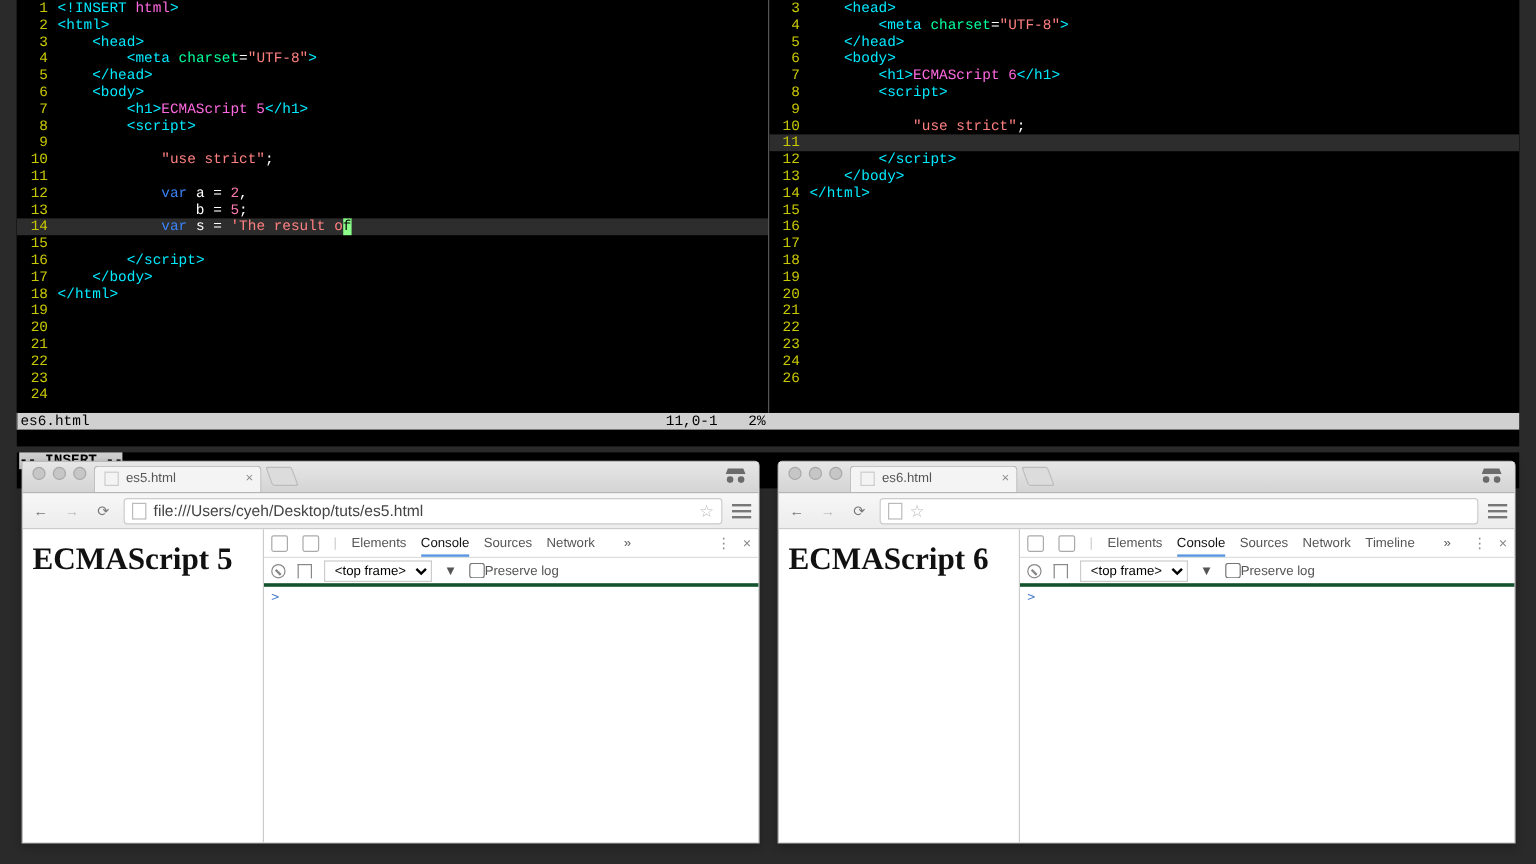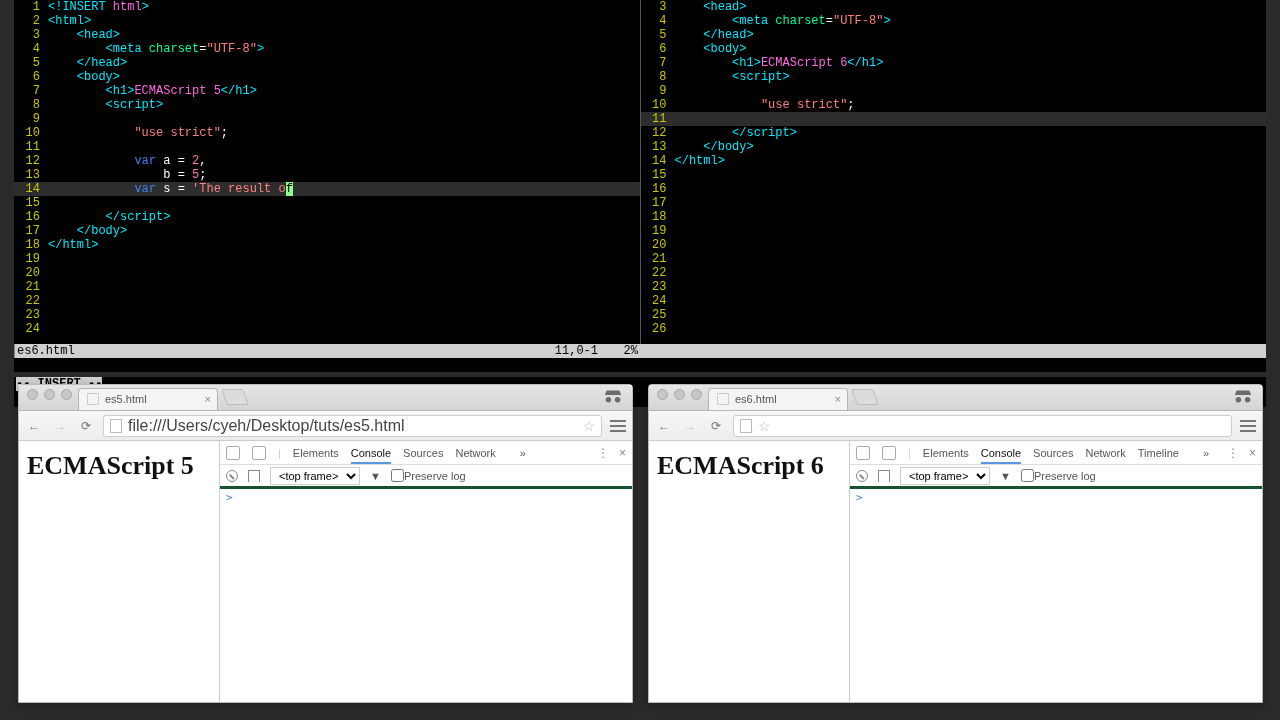--- a/index.html
+++ b/index.html
@@ -81,21 +81,21 @@
     height:30px; background:linear-gradient(#f7f7f7,#ececec);
     border-bottom:1px solid #ccc; display:flex; align-items:center;
     padding:0 6px; gap:8px; font-size:12px; color:#555;
   }
   .navbtn { width:18px;height:18px; display:flex;align-items:center;justify-content:center;color:#777; }
   .omnibox {
     flex:1; height:22px; background:#fff; border:1px solid #ccc; border-radius:3px;
     display:flex; align-items:center; padding:0 6px; gap:6px; color:#444;
   }
   .omnibox .pageicon { width:12px;height:14px;border:1px solid #bbb; }
-  .omnibox .url { flex:1; font-size:16px; color:#444; }
+  .omnibox .url { flex:1; font-size:13px; color:#444; }
   .star { color:#bbb; font-size:14px; }
   .hamburger { width:16px; display:flex; flex-direction:column; gap:3px; }
   .hamburger span { height:2px; background:#777; }
 
   
   .chrome-body { flex:1; display:flex; min-height:0; }
   .page {
     width:200px; padding:10px 8px; font-family:"Times New Roman", serif;
     font-size:26px; font-weight:bold; color:#111;
   }
@@ -172,21 +172,20 @@
         <div class="code-line"><span class="ln">15</span><span class="code"></span></div>
         <div class="code-line"><span class="ln">16</span><span class="code"></span></div>
         <div class="code-line"><span class="ln">17</span><span class="code"></span></div>
         <div class="code-line"><span class="ln">18</span><span class="code"></span></div>
         <div class="code-line"><span class="ln">19</span><span class="code"></span></div>
         <div class="code-line"><span class="ln">20</span><span class="code"></span></div>
         <div class="code-line"><span class="ln">21</span><span class="code"></span></div>
         <div class="code-line"><span class="ln">22</span><span class="code"></span></div>
         <div class="code-line"><span class="ln">23</span><span class="code"></span></div>
         <div class="code-line"><span class="ln">24</span><span class="code"></span></div>
-        <div class="code-line"><span class="ln">25</span><span class="code"></span></div>
         <div class="code-line"><span class="ln">26</span><span class="code"></span></div>
       </div>
   </div>
   <div class="vim-status">
     <div class="half" style="border-left:1px solid #888">
       <span class="cell">es6.html</span>
       <span class="grow"></span>
       <span class="cell">11,0-1</span>
       <span class="cell right" style="width:40px;text-align:right">2%</span>
     </div>

